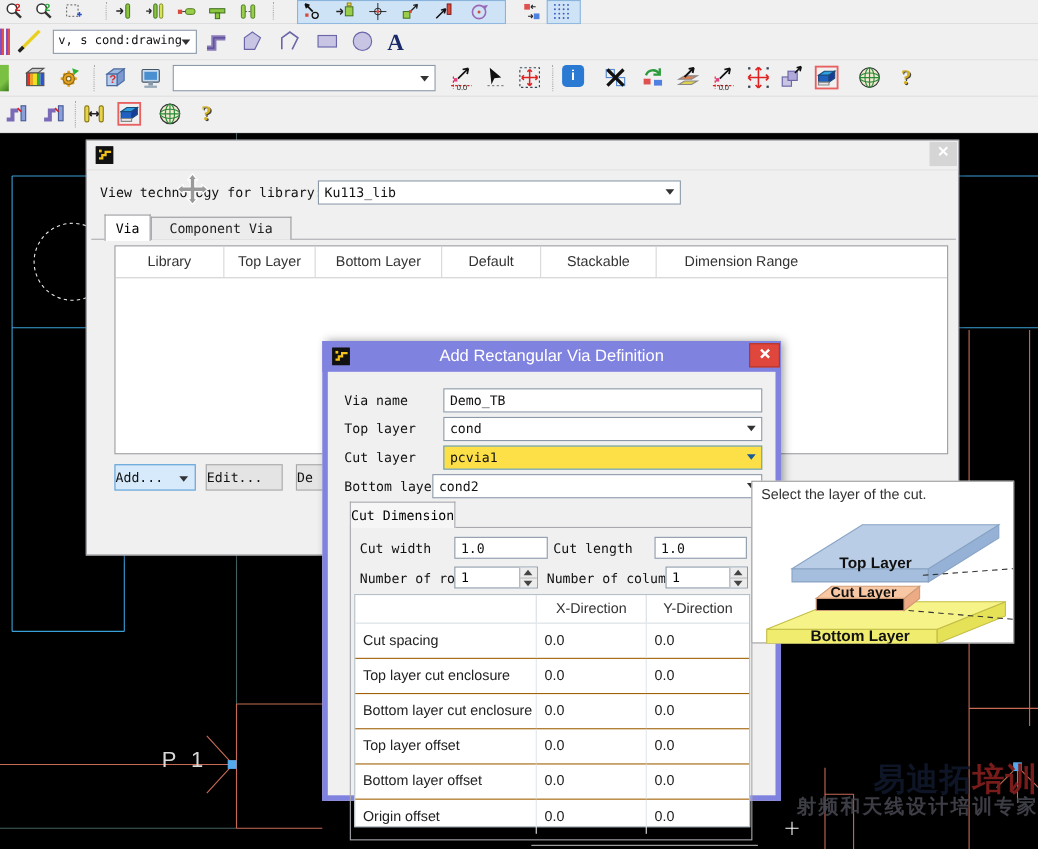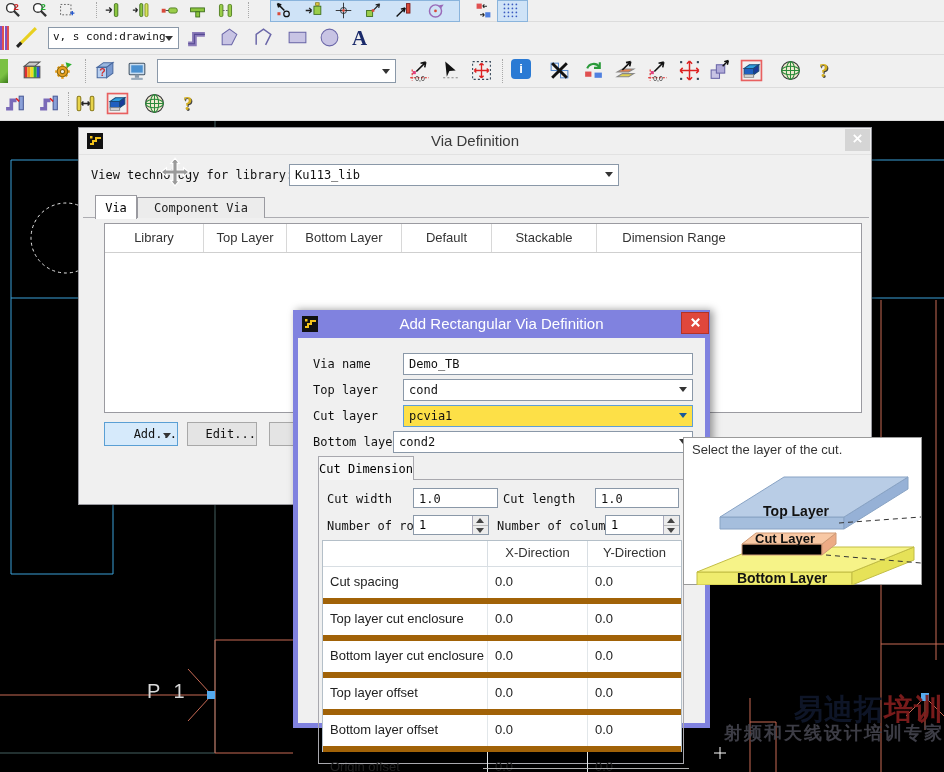--- a/index.html
+++ b/index.html
@@ -45,21 +45,21 @@
     font-family:"DejaVu Sans Mono",monospace;font-size:12px;color:#111;padding:3px 5px;white-space:nowrap;overflow:hidden}
   .lbl{position:absolute;font-family:"DejaVu Sans Mono",monospace;font-size:12px;color:#111;white-space:nowrap}
   .tab{position:absolute;box-sizing:border-box;font-family:"DejaVu Sans Mono",monospace;font-size:12px;
     text-align:center;border:1px solid #9a9aa0;border-bottom:none;cursor:pointer}
   .tab.active{background:#fff;z-index:2}
   .tab.inactive{background:#ececec;color:#222}
   #viatable{position:absolute;left:25px;top:95px;width:758px;height:190px;background:#fff;border:1px solid #9a9aa0;box-sizing:border-box}
   #viatable .hdr{display:flex;height:28px;border-bottom:1px solid #cfcfcf}
   #viatable .hc{box-sizing:border-box;border-right:1px solid #d8d8d8;text-align:center;font-size:13px;color:#333;line-height:27px}
   #viatable .hc:last-child{border-right:none}
-  .btn{position:absolute;box-sizing:border-box;background:#e4e4e4;border:1px solid #a8a8a8;text-align:right;
+  .btn{position:absolute;box-sizing:border-box;background:#e4e4e4;border:1px solid #a8a8a8;text-align:left;
     font-family:"DejaVu Sans Mono",monospace;font-size:12px;color:#111;padding-top:4px;cursor:pointer;height:24px}
   .btn.primary{background:#d6eafb;border:1px solid #5a9fd4}
 
   
   #adddlg{position:absolute;left:293px;top:310px;width:417px;height:418px;box-sizing:border-box;z-index:20;
     background:#f0f0f0;border:5px solid #8082df;border-top:none;box-shadow:3px 0 8px rgba(0,0,0,.4)}
   #adddlg .tb{position:absolute;left:-5px;top:0;width:417px;height:28px;background:#8082df}
   #adddlg .dlgtitle{color:#fff;top:5px}
   #addX{right:1px;top:2px;width:28px;height:22px;background:#e0473c;border:1px solid #b23328;line-height:20px;box-sizing:border-box}
   .sel{cursor:pointer}
@@ -72,21 +72,21 @@
   .spin{position:absolute;right:0;top:0;width:15px;height:100%;border-left:1px solid #aab;background:#ececec}
   .spin .u,.spin .d{position:absolute;left:0;width:100%;height:50%;cursor:pointer}
   .spin .u{top:0;border-bottom:1px solid #bbb}.spin .d{bottom:0}
   .spin i{position:absolute;left:3px;width:0;height:0;border:4px solid transparent}
   .spin .u i{top:2px;border-bottom:5px solid #444;border-top:none}
   .spin .d i{top:3px;border-top:5px solid #444;border-bottom:none}
   #addtable{position:absolute;left:24px;top:230px;width:360px;height:212px;background:#fff;border:1px solid #b4bfc8;box-sizing:border-box}
   #addtable .hr{display:flex;height:25px;border-bottom:1px solid #d8dee3}
   #addtable .hcell{box-sizing:border-box;border-right:1px solid #d8dee3;text-align:center;font-size:13px;color:#333;line-height:24px}
   #addtable .hcell:last-child{border-right:none}
-  #addtable .row{display:flex;height:31px;border-bottom:6px solid #a16207}
+  #addtable .row{display:flex;height:31px;border-bottom:1px solid #a16207}
   #addtable .row:last-child{border-bottom:none}
   #addtable .c{box-sizing:border-box;border-right:1px solid #e2e7ea;font-size:13px;color:#222;line-height:30px;padding-left:7px;
     white-space:nowrap;overflow:hidden}
   #addtable .c:last-child{border-right:none}
 
   
   #tooltip{position:absolute;left:683px;top:437px;width:239px;height:148px;background:#fff;border:1px solid #9a9a9a;
     box-sizing:border-box;z-index:30}
   #tooltip .txt{position:absolute;left:8px;top:4px;font-size:13px;color:#333}
   #movecur{position:absolute;left:160px;top:157px;z-index:15}
@@ -404,21 +404,20 @@
     <div class="l2">射频和天线设计培训专家</div>
   </div>
 
   <div id="viadlg">
     <div class="tb">
       <svg class="logo" style="left:8px;top:5px" viewBox="0 0 16 16">
         <rect width="16" height="16" fill="#111"></rect>
           <path d="M3 12 h4 v-3 h3 v-3 h4 V4 h-6 v3 H5 v3 H3 z" fill="#f2c21a"></path>
           <rect x="3" y="3" width="2.5" height="2.5" fill="#f2c21a"></rect>
       </svg>
-      <div class="dlgtitle">Via Definition</div>
       <div class="xbtn" id="viaX">
         <svg width="11" height="11" viewBox="0 0 12 12">
             <path d="M2 2 L10 10 M10 2 L2 10" stroke="#fff" stroke-width="2"></path>
           </svg>
       </div>
     </div>
     <div class="lbl" style="left:12px;top:40px">View technology for library:</div>
     <div class="inp combo sel" style="left:210px;top:36px;width:330px;height:22px;position:absolute">
       <span>Ku113_lib</span>
       <span class="arr" style="top:7px"></span>

